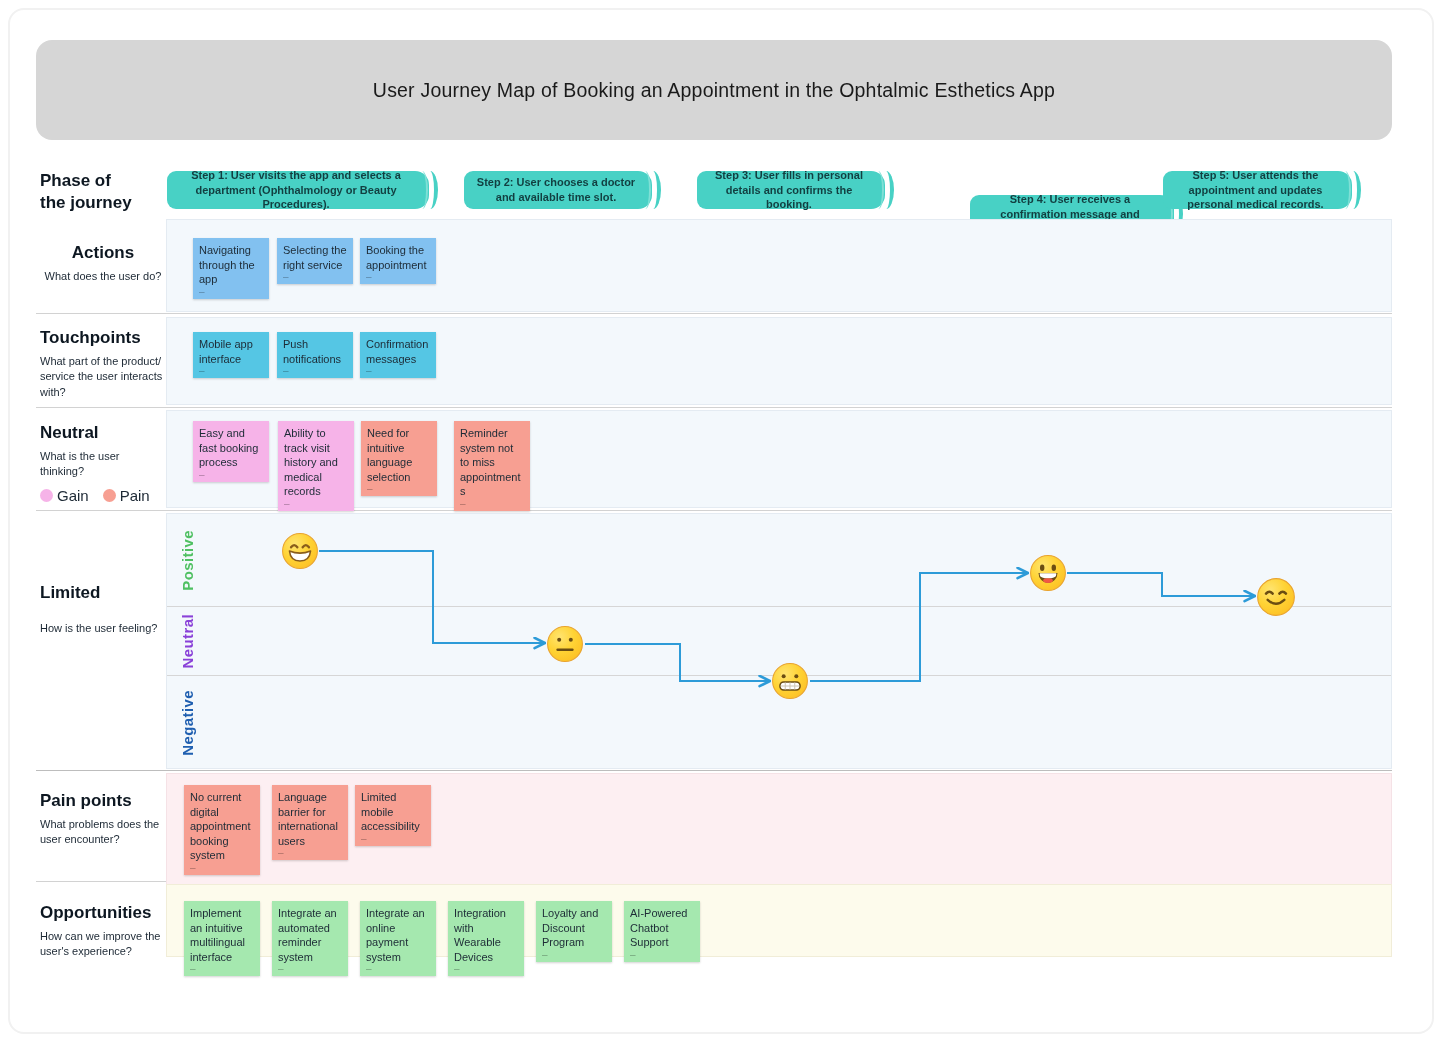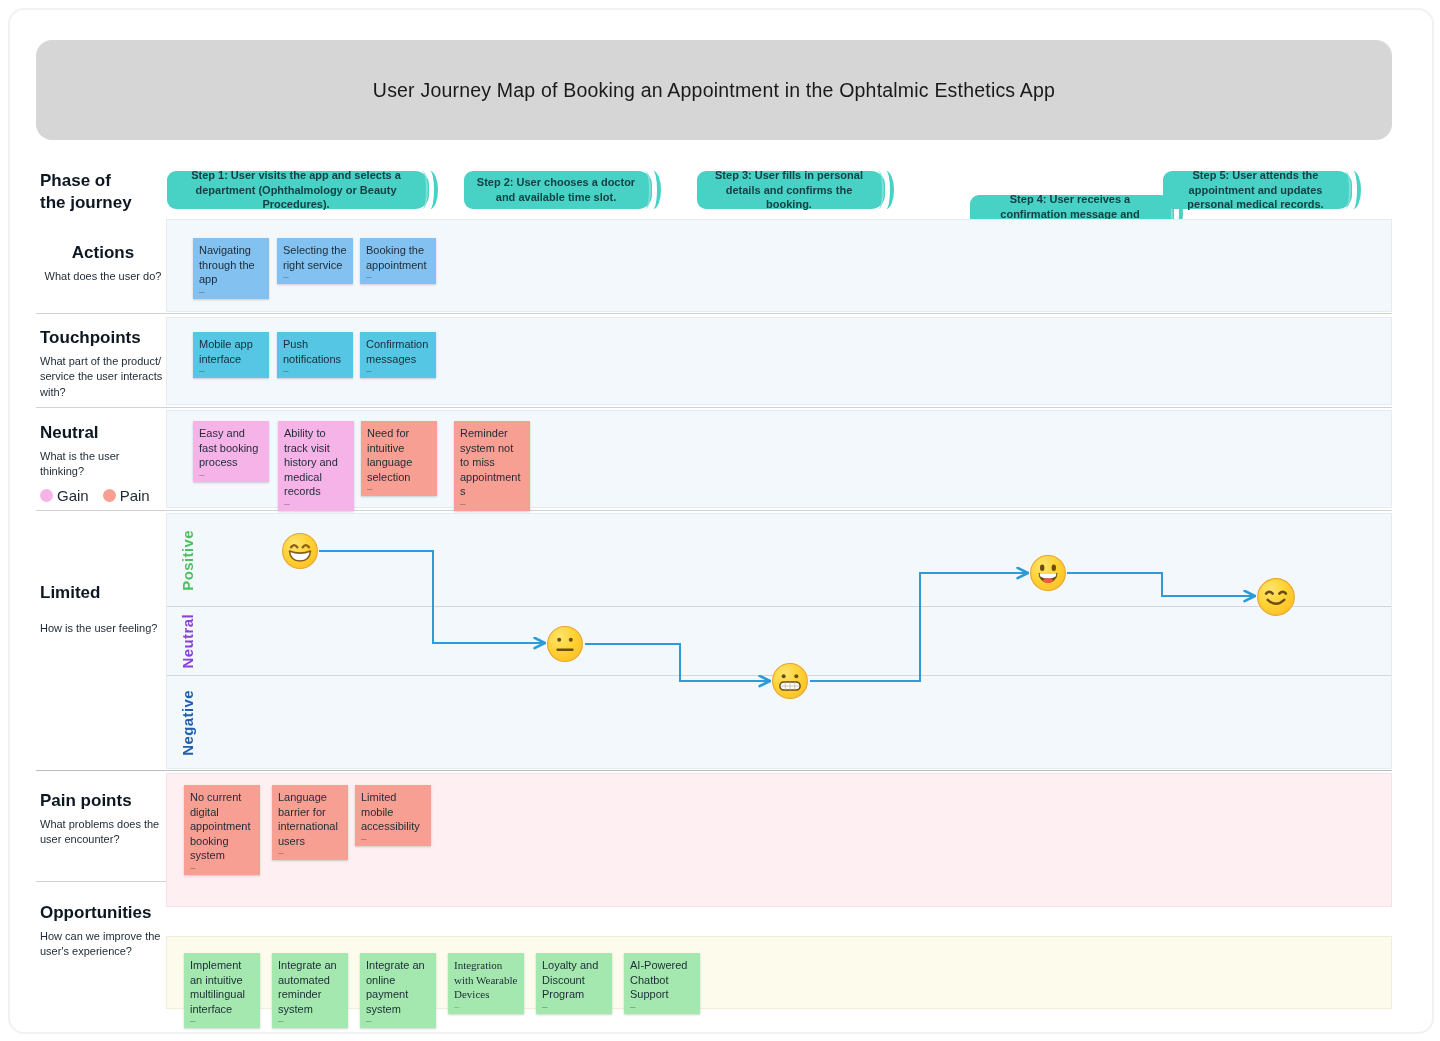--- a/index.html
+++ b/index.html
@@ -162,25 +162,25 @@
       </div>
   </div>
 </div>
 
 <div class="band pain" style="top:773px;height:134px;text-decoration:underline;">
   <div class="sticky s-salmon" style="left:17px;top:11px;"><span>No current digital appointment booking system</span><span class="dash">–</span></div>
   <div class="sticky s-salmon" style="left:105px;top:11px;"><span>Language barrier for international users</span><span class="dash">–</span></div>
   <div class="sticky s-salmon" style="left:177px;top:11px;margin-left:11px;"><span>Limited mobile accessibility</span><span class="dash">–</span></div>
 </div>
 
-<div class="band opp" style="top:936px;height:73px;">
+<div class="band opp" style="top:884px;height:73px;">
   <div class="sticky s-green" style="left:17px;top:16px;"><span>Implement an intuitive multilingual interface</span><span class="dash">–</span></div>
   <div class="sticky s-green" style="left:105px;top:16px;"><span>Integrate an automated reminder system</span><span class="dash">–</span></div>
   <div class="sticky s-green" style="left:193px;top:16px;"><span>Integrate an online payment system</span><span class="dash">–</span></div>
-  <div class="sticky s-green" style="left:281px;top:16px;font-family:Liberation Serif, serif;"><span>Integration with Wearable Devices</span><span class="dash">–</span></div>
+  <div class="sticky s-green" style="left:281px;top:16px;"><span>Integration with Wearable Devices</span><span class="dash">–</span></div>
   <div class="sticky s-green" style="left:369px;top:16px;"><span>Loyalty and Discount Program</span><span class="dash">–</span></div>
   <div class="sticky s-green" style="left:457px;top:16px;"><span>AI-Powered Chatbot Support</span><span class="dash">–</span></div>
 </div>
 
 <svg class="overlay" viewBox="0 0 1440 1041">
   <defs>
     <marker id="arr" viewBox="0 0 10 10" refX="7.5" refY="5" markerWidth="6.5" markerHeight="6.5" orient="auto-start-reverse">
       <path d="M1 1 L9 5 L1 9" fill="none" stroke="#2d9bd8" stroke-width="2" stroke-linecap="round"></path>
     </marker>
     <radialGradient id="gy" cx="35%" cy="30%" r="75%">

